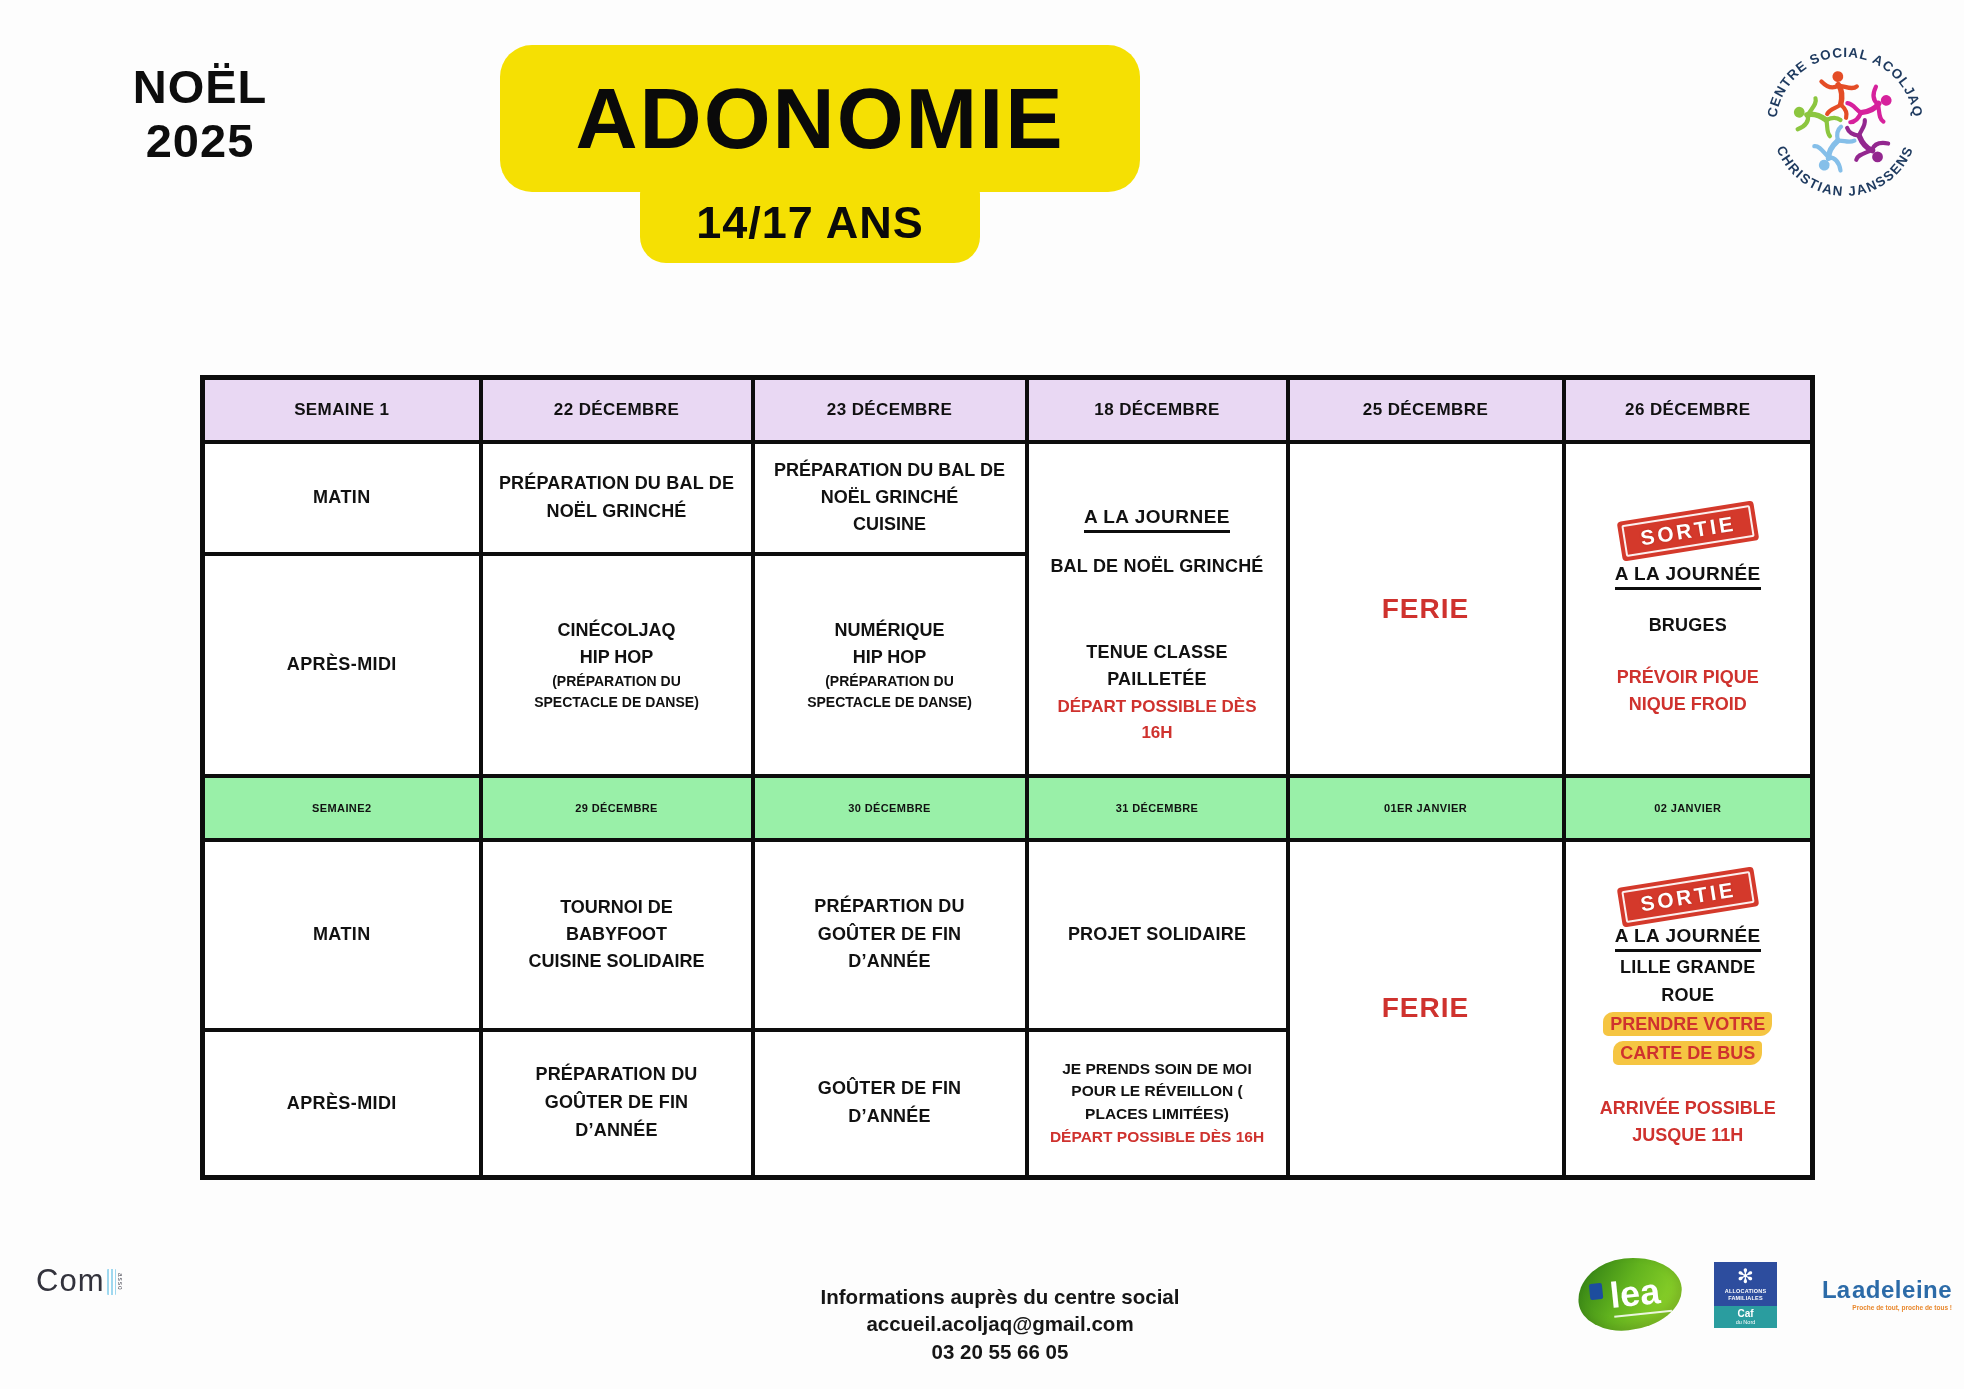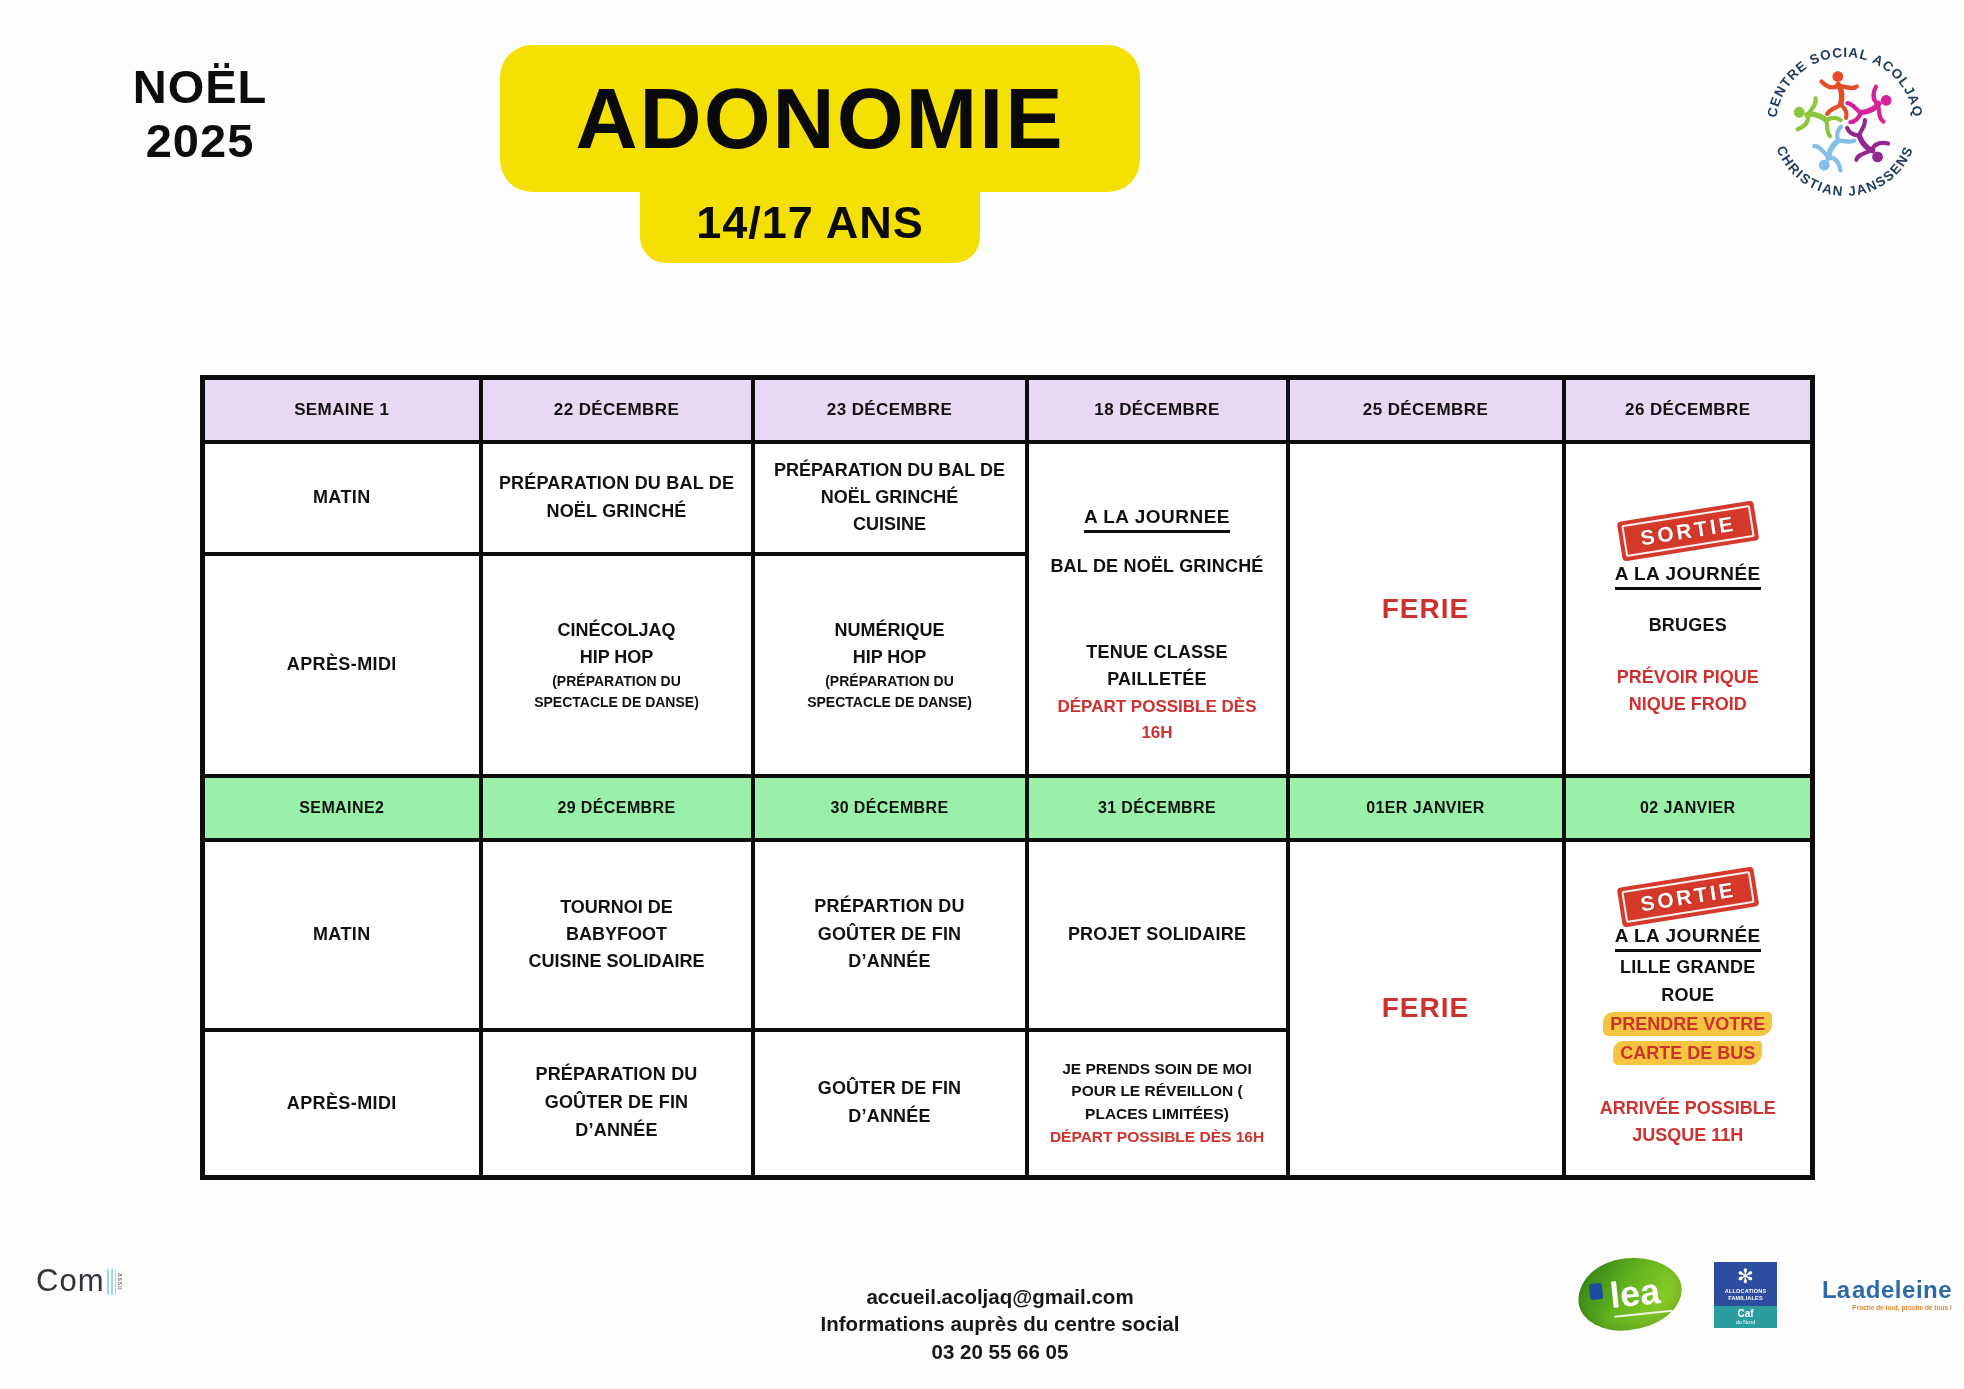--- a/index.html
+++ b/index.html
@@ -22,21 +22,21 @@
   table.sched{position:absolute;left:200px;top:375px;width:1610px;border-collapse:collapse;
         table-layout:fixed;background:#fff;border:5px solid #0d0d0d;}
   table.sched td{border:4px solid #0d0d0d;text-align:center;vertical-align:middle;
         font-weight:800;color:#111;padding:4px 8px;}
   tr.r-head{height:64px;}
   tr.r-m1{height:112px;}
   tr.r-a1{height:222px;}
   tr.r-m2{height:190px;}
   tr.r-a2{height:148px;}
   .w1-head td{background:var(--lav);font-size:17px;letter-spacing:.4px;}
-  .w2-head td{background:var(--grn);font-size:16px;letter-spacing:.4px;}
+  .w2-head td{background:var(--grn);font-size:11px;letter-spacing:.4px;}
   .rowlab{font-size:18px;letter-spacing:.4px;}
   .act{font-size:18px;line-height:1.55;letter-spacing:.2px;}
   .act2{font-size:18px;line-height:1.5;display:block;}
   .note{font-size:14px;line-height:1.45;display:block;}
   .ferie{font-size:28px;letter-spacing:1px;color:var(--red);font-weight:800;}
   .day-top{vertical-align:top;}
   .day-col{display:flex;flex-direction:column;align-items:center;}
   .underline{border-bottom:3px solid #0d0d0d;padding-bottom:2px;display:inline-block;
         font-size:19px;letter-spacing:.5px;}
   .alert{font-size:17px;line-height:1.5;color:var(--red);font-weight:800;}
@@ -244,22 +244,22 @@
       </td>
       <td>
         <span class="note" style="font-size:15.5px;max-width:230px;margin:0 auto">JE PRENDS SOIN DE MOI POUR LE RÉVEILLON ( PLACES LIMITÉES)</span>
         <span class="alert" style="display:block;font-size:15.5px">DÉPART POSSIBLE DÈS 16H</span>
       </td>
     </tr>
   </tbody>
     </table>
 
   <div class="info">
+    <div>Informations auprès du centre social</div>
     <div>accueil.acoljaq@gmail.com</div>
-    <div>Informations auprès du centre social</div>
     <div>03 20 55 66 05</div>
   </div>
 
   <div class="com-logo">
     <span class="com-text">Com</span>
     <span class="com-bar"></span>
     <span class="com-vert">asso</span>
   </div>
 
   <div class="lea">

